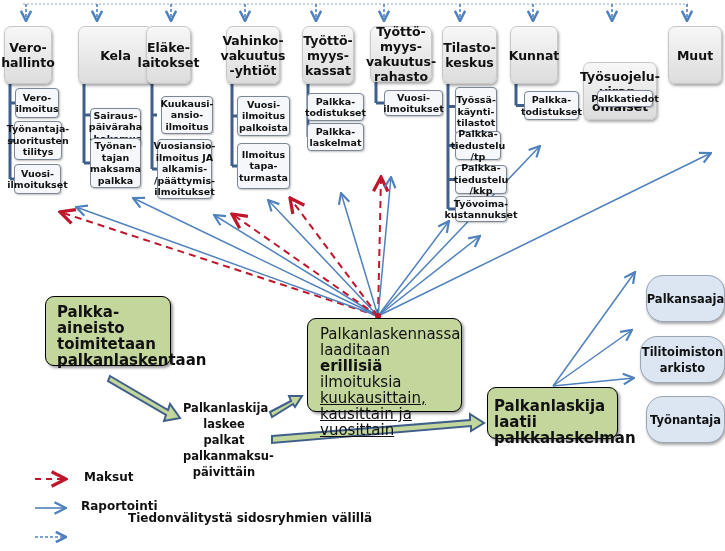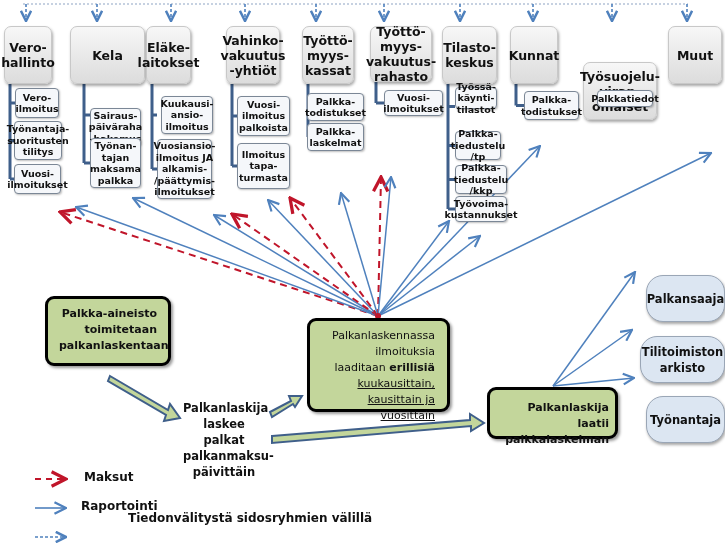--- a/index.html
+++ b/index.html
@@ -17,23 +17,23 @@
   .sub {
     position:absolute; box-sizing:border-box;
     background:#f5f7fa; border:1px solid #7b8796; border-radius:4px;
     box-shadow:1px 1px 2px rgba(0,0,0,0.25);
     display:flex; align-items:center; justify-content:center; text-align:center;
     font-weight:bold; font-size:9.5px; line-height:11.5px; white-space:pre-line;
     padding:1px 2px;
   }
   .green {
     position:absolute; box-sizing:border-box;
-    background:#c3d69b; border:3px solid #000000; border-radius:9px;
+    background:#c3d69b; border:1px solid #000000; border-radius:9px;
     box-shadow:2px 2px 3px rgba(0,0,0,0.4);
-    font-size:11px; line-height:16px;text-align:right;
+    font-size:15px; line-height:16px;
   }
   .target {
     position:absolute; box-sizing:border-box;
     background:#dce6f2; border:1px solid #9aa6b6; border-radius:17px;
     box-shadow:1px 2px 3px rgba(0,0,0,0.35);
     display:flex; align-items:center; justify-content:center; text-align:center;
     font-weight:bold; font-size:11.5px; line-height:16px; white-space:pre-line;margin-top:39px;
   }
   .plain { position:absolute; text-align:center; font-weight:bold; font-size:11.5px; line-height:16px; white-space:pre-line; }
   .legend-label { position:absolute; font-weight:bold; font-size:12px; }
@@ -139,21 +139,21 @@
 <div id="orgs">
     <div class="org" style="left: 4px; top: 26px; width: 48px; height: 58px;">Vero-
 hallinto</div>
     <div class="sub" style="left: 15px; top: 88px; width: 44px; height: 30px;">Vero-
 ilmoitus</div>
     <div class="sub" style="left: 14px; top: 121px; width: 48px; height: 39px;">Työnantaja-
 suoritusten
 tilitys</div>
     <div class="sub" style="left: 14px; top: 164px; width: 47px; height: 30px;">Vuosi-
 ilmoitukset</div>
-    <div class="org" style="left: 70px; top: 26px; width: 75px; height: 58px;">Kela</div>
+    <div class="org" style="left: 78px; top: 26px; width: 75px; height: 58px;">Kela</div>
     <div class="sub" style="left: 90px; top: 108px; width: 51px; height: 38px;">Sairaus-
 päiväraha
 -hakemus</div>
     <div class="sub" style="left: 90px; top: 138px; width: 51px; height: 50px;">Työnan-
 tajan
 maksama
 palkka</div>
     <div class="org" style="left: 146px; top: 26px; width: 45px; height: 58px;">Eläke-
 laitokset</div>
     <div class="sub" style="left: 149px; top: 96px; width: 52px; height: 38px; margin-left: 12px;">Kuukausi-
@@ -181,21 +181,21 @@
     <div class="sub" style="left: 307px; top: 123px; width: 57px; height: 28px;">Palkka-
 laskelmat</div>
     <div class="org" style="left: 370px; top: 26px; width: 62px; height: 56px;">Työttö-
 myys-
 vakuutus-
 rahasto</div>
     <div class="sub" style="left: 384px; top: 90px; width: 59px; height: 26px;">Vuosi-
 ilmoitukset</div>
     <div class="org" style="left: 442px; top: 26px; width: 55px; height: 58px;">Tilasto-
 keskus</div>
-    <div class="sub" style="left: 455px; top: 87px; width: 42px; height: 22px;">Työssä-
+    <div class="sub" style="left: 455px; top: 87px; width: 42px; height: 49px;">Työssä-
 käynti-
 tilastot</div>
     <div class="sub" style="left: 455px; top: 131px; width: 46px; height: 29px;">Palkka-
 tiedustelu /tp</div>
     <div class="sub" style="left: 455px; top: 165px; width: 52px; height: 29px;">Palkka-
 tiedustelu /kkp</div>
     <div class="sub" style="left: 455px; top: 196px; width: 52px; height: 26px;">Työvoima-
 kustannukset</div>
     <div class="org" style="left: 510px; top: 26px; width: 48px; height: 58px;">Kunnat</div>
     <div class="sub" style="left: 524px; top: 91px; width: 55px; height: 29px;">Palkka-
@@ -209,24 +209,24 @@
 
 <div class="green" style="left:45px;top:296px;width:126px;height:70px;padding:7px 11px;font-weight:bold;white-space:pre-line;">Palkka-aineisto
 toimitetaan
 palkanlaskentaan</div>
 
 <div class="plain" style="left:183px;top:400px;width:82px;">Palkanlaskija
 laskee palkat
 palkanmaksu-
 päivittäin</div>
 
-<div class="green" style="left:307px;top:318px;width:143px;height:94px;padding:7px 12px;">
+<div class="green" style="left:307px;top:318px;width:155px;height:94px;padding:7px 12px;">
   <div>Palkanlaskennassa</div>
+  <div><span>laaditaan </span><b>erillisiä</b></div>
   <div>ilmoituksia</div>
-  <div><span>laaditaan </span><b>erillisiä</b></div>
   <div class="u">kuukausittain,</div>
   <div class="u">kausittain ja vuosittain</div>
 </div>
 
 <div class="green" style="left:487px;top:387px;width:131px;height:52px;padding:10px 6px;font-weight:bold;white-space:pre-line;">Palkanlaskija  laatii
 palkkalaskelman</div>
 
 <div class="target" style="left:646px;top:236px;width:79px;height:47px;">Palkansaaja</div>
 <div class="target" style="left:640px;top:297px;width:85px;height:47px;">Tilitoimiston
 arkisto</div>

